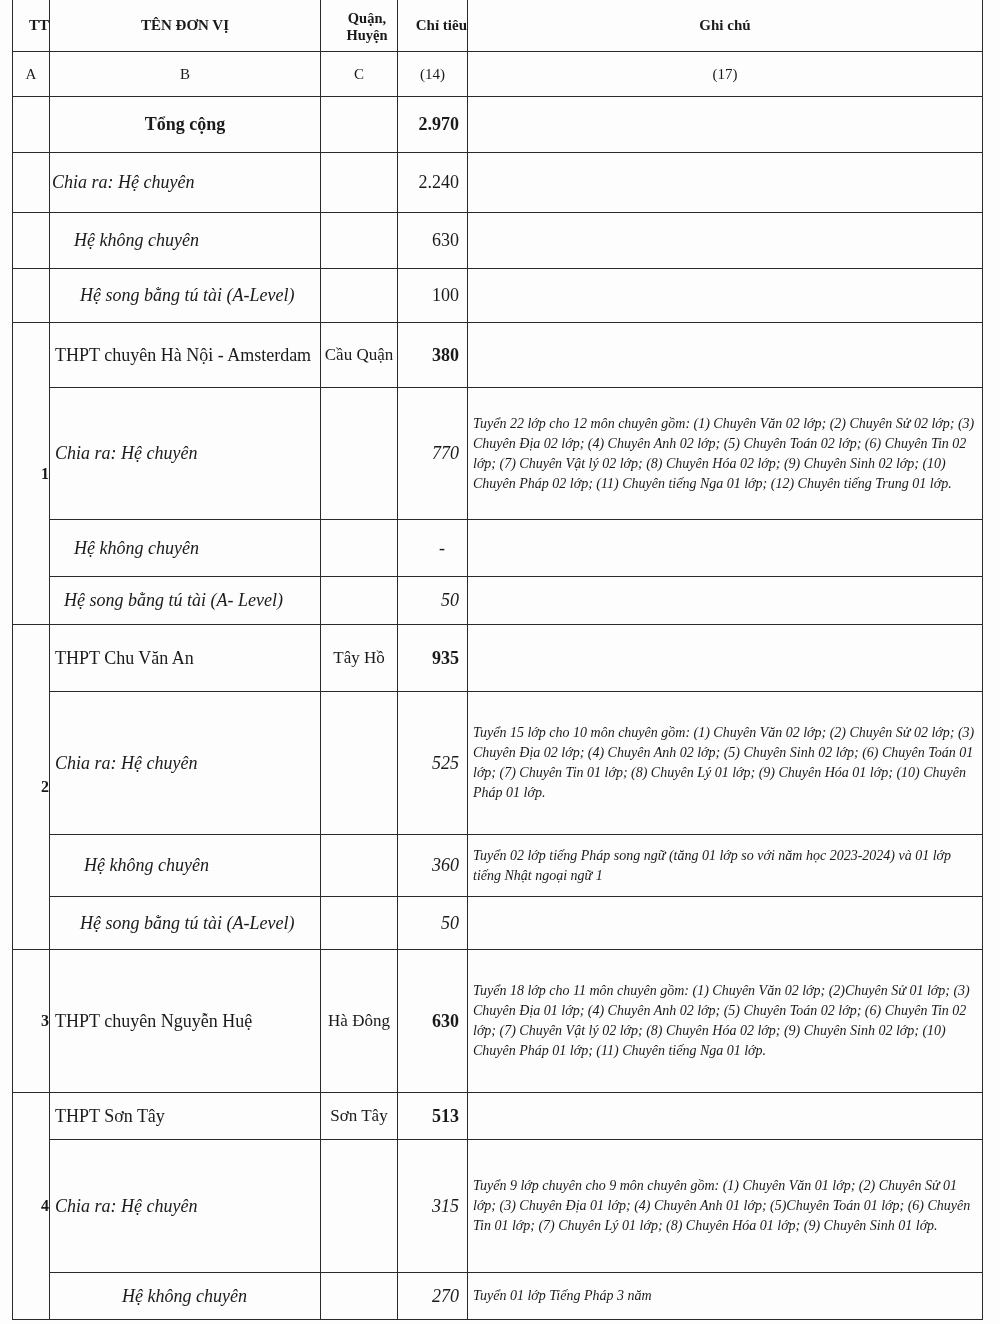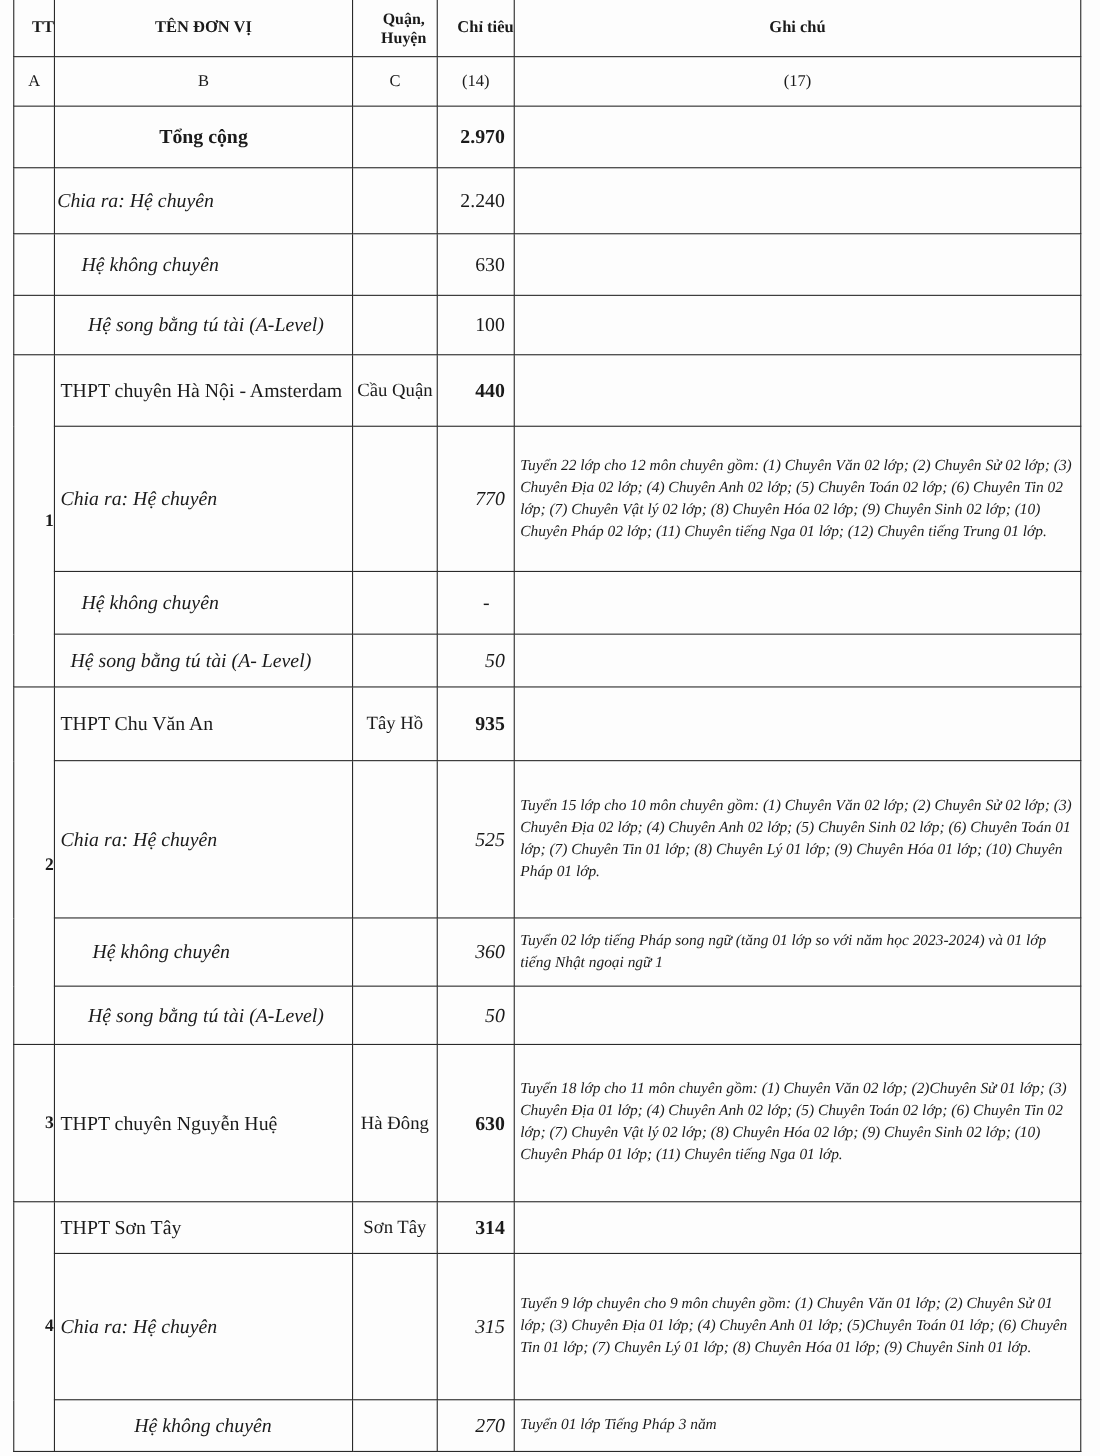--- a/index.html
+++ b/index.html
@@ -86,21 +86,21 @@
     <td class="name it ind2">Hệ song bằng tú tài (A-Level)</td>
     <td></td>
     <td class="c-num num">100</td>
     <td></td>
   </tr>
 
   <tr style="height:65px">
     <td class="c-tt ttnum" rowspan="4">1</td>
     <td class="name">THPT chuyên Hà Nội - Amsterdam</td>
     <td class="c-dist name center" style="font-size:17px">Cầu Quận</td>
-    <td class="c-num num bold">440</td>
+    <td class="c-num num bold">380</td>
     <td></td>
   </tr>
   <tr style="height:132px">
     <td class="name it">Chia ra:  Hệ chuyên</td>
     <td></td>
     <td class="c-num num it">770</td>
     <td class="note">Tuyển 22 lớp cho 12 môn chuyên gồm: (1) Chuyên Văn 02 lớp; (2) Chuyên Sử 02 lớp; (3) Chuyên Địa 02 lớp; (4) Chuyên Anh 02 lớp; (5) Chuyên Toán 02 lớp; (6) Chuyên Tin 02 lớp; (7) Chuyên Vật lý 02 lớp; (8) Chuyên Hóa 02 lớp; (9) Chuyên Sinh 02 lớp; (10) Chuyên Pháp 02 lớp; (11) Chuyên tiếng Nga 01 lớp; (12) Chuyên tiếng Trung 01 lớp.</td>
   </tr>
   <tr style="height:57px">
     <td class="name it ind1">Hệ không chuyên</td>
@@ -146,21 +146,21 @@
     <td class="name">THPT chuyên Nguyễn Huệ</td>
     <td class="c-dist name center" style="font-size:17px">Hà Đông</td>
     <td class="c-num num bold">630</td>
     <td class="note">Tuyển 18 lớp cho 11 môn chuyên gồm: (1) Chuyên Văn 02 lớp; (2)Chuyên Sử 01 lớp; (3) Chuyên Địa 01 lớp; (4) Chuyên Anh 02 lớp; (5) Chuyên Toán 02 lớp; (6) Chuyên Tin 02 lớp; (7) Chuyên Vật lý 02 lớp; (8) Chuyên Hóa 02 lớp; (9) Chuyên Sinh 02 lớp; (10) Chuyên Pháp 01 lớp; (11) Chuyên tiếng Nga 01 lớp.</td>
   </tr>
 
   <tr style="height:47px">
     <td class="c-tt ttnum" rowspan="3">4</td>
     <td class="name">THPT Sơn Tây</td>
     <td class="c-dist name center" style="font-size:17px">Sơn Tây</td>
-    <td class="c-num num bold">314</td>
+    <td class="c-num num bold">513</td>
     <td></td>
   </tr>
   <tr style="height:133px">
     <td class="name it">Chia ra:  Hệ chuyên</td>
     <td></td>
     <td class="c-num num it">315</td>
     <td class="note">Tuyển 9 lớp chuyên cho 9 môn chuyên gồm: (1) Chuyên Văn 01 lớp; (2) Chuyên Sử 01 lớp; (3) Chuyên Địa 01 lớp; (4) Chuyên Anh 01 lớp; (5)Chuyên Toán 01 lớp; (6) Chuyên Tin 01 lớp; (7) Chuyên Lý 01 lớp; (8) Chuyên Hóa 01 lớp; (9) Chuyên Sinh 01 lớp.</td>
   </tr>
   <tr style="height:47px">
     <td class="name it ind4">Hệ không chuyên</td>

